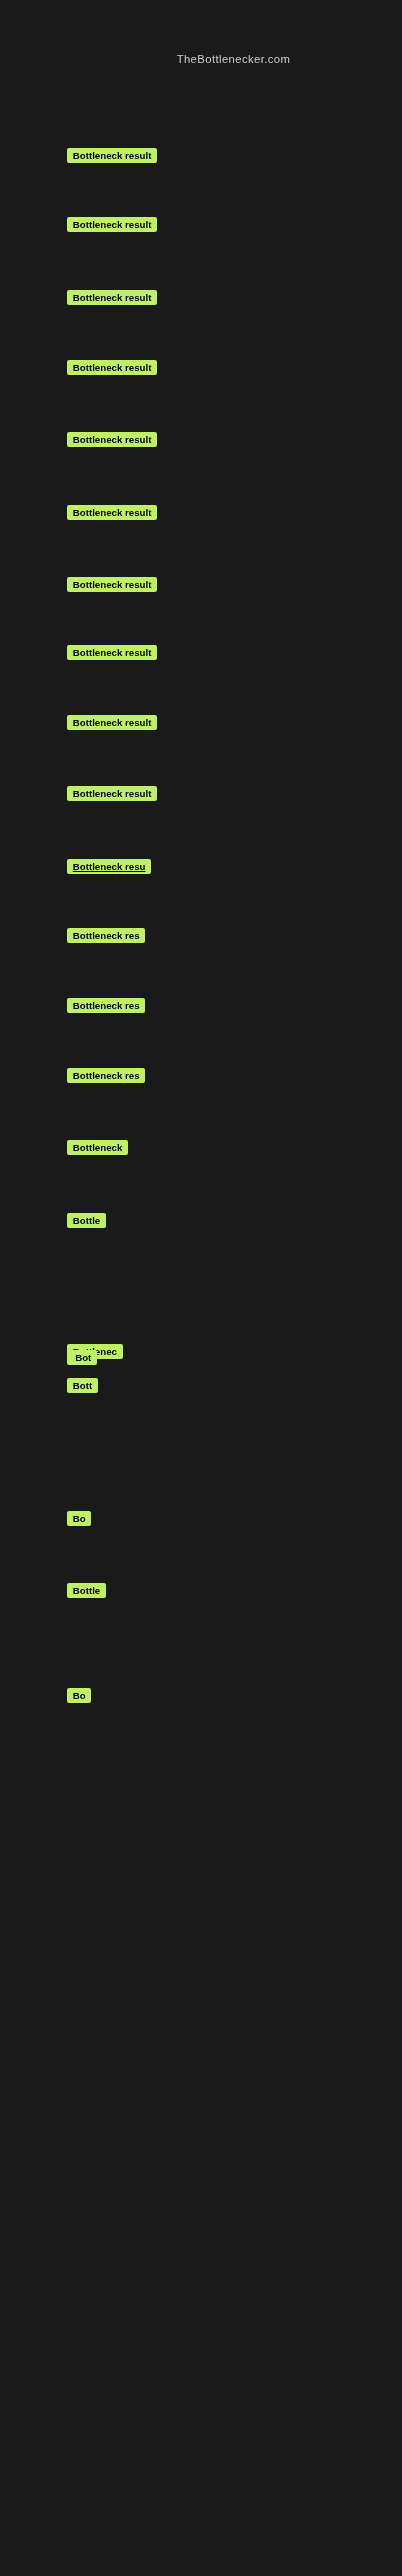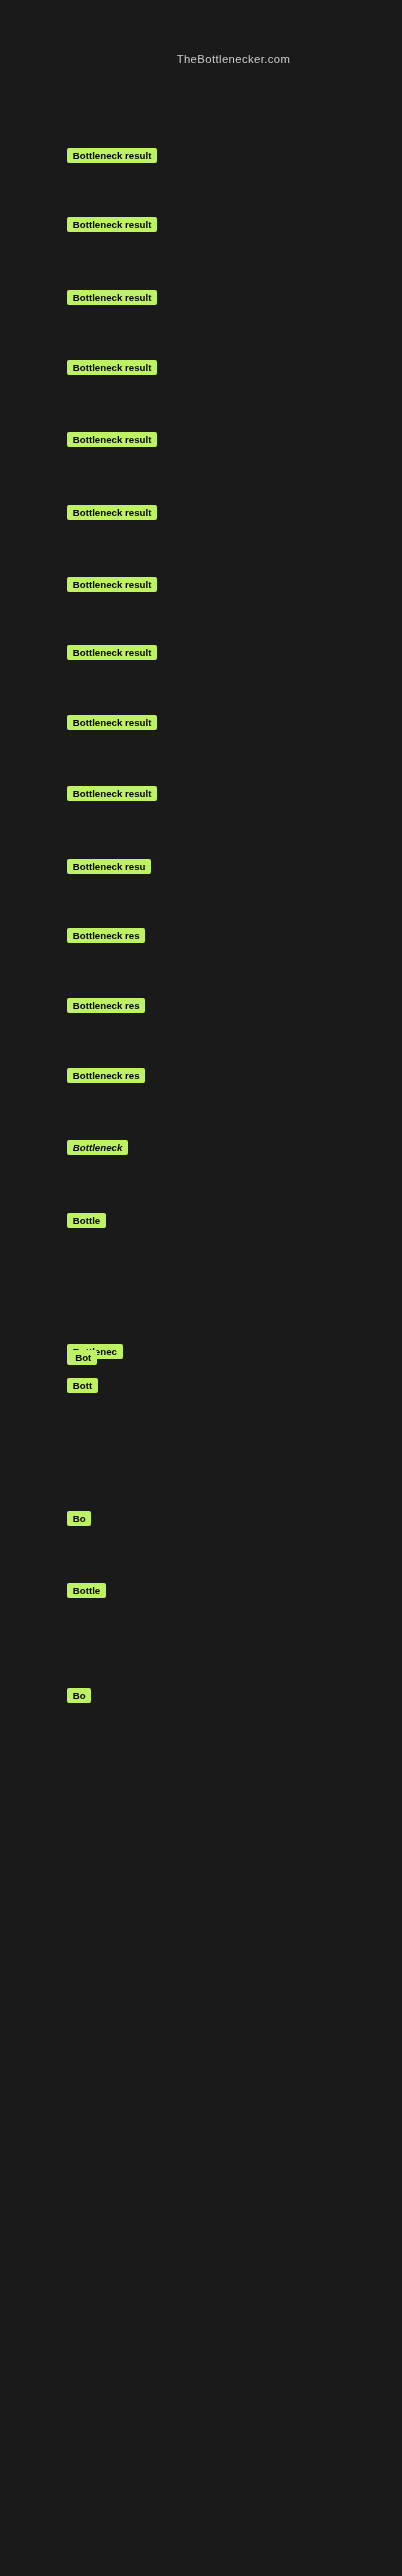--- a/index.html
+++ b/index.html
@@ -46,25 +46,25 @@
 <div class="badge" style="top: 46px;">Bottleneck result</div>
     <div class="badge" style="top: 115px;">Bottleneck result</div>
     <div class="badge" style="top: 188px;">Bottleneck result</div>
     <div class="badge" style="top: 258px;">Bottleneck result</div>
     <div class="badge" style="top: 330px;">Bottleneck result</div>
     <div class="badge" style="top: 403px;">Bottleneck result</div>
     <div class="badge" style="top: 475px;">Bottleneck result</div>
     <div class="badge" style="top: 543px;">Bottleneck result</div>
     <div class="badge" style="top: 613px;">Bottleneck result</div>
     <div class="badge" style="top: 684px;">Bottleneck result</div>
-    <div class="badge" style="top: 757px;">Bottleneck resu</div>
+    <div class="badge" style="top: 757px; text-decoration: underline;">Bottleneck resu</div>
     <div class="badge" style="top: 826px;">Bottleneck res</div>
     <div class="badge" style="top: 896px;">Bottleneck res</div>
     <div class="badge" style="top: 966px;">Bottleneck res</div>
-    <div class="badge" style="top: 1038px; font-style: italic;">Bottleneck</div>
+    <div class="badge" style="top: 1038px;">Bottleneck</div>
     <div class="badge" style="top: 1111px;">Bottle</div>
     <div class="badge" style="top: 1242px;">Bottlenec</div>
     <div class="badge" style="top: 1248px; padding-left: 8px;">Bot</div>
     <div class="badge" style="top: 1276px;">Bott</div>
     <div class="badge" style="top: 1409px;">Bo</div>
     <div class="badge" style="top: 1481px;">Bottle</div>
     <div class="badge" style="top: 1586px;">Bo</div>
   </div>
 
 

